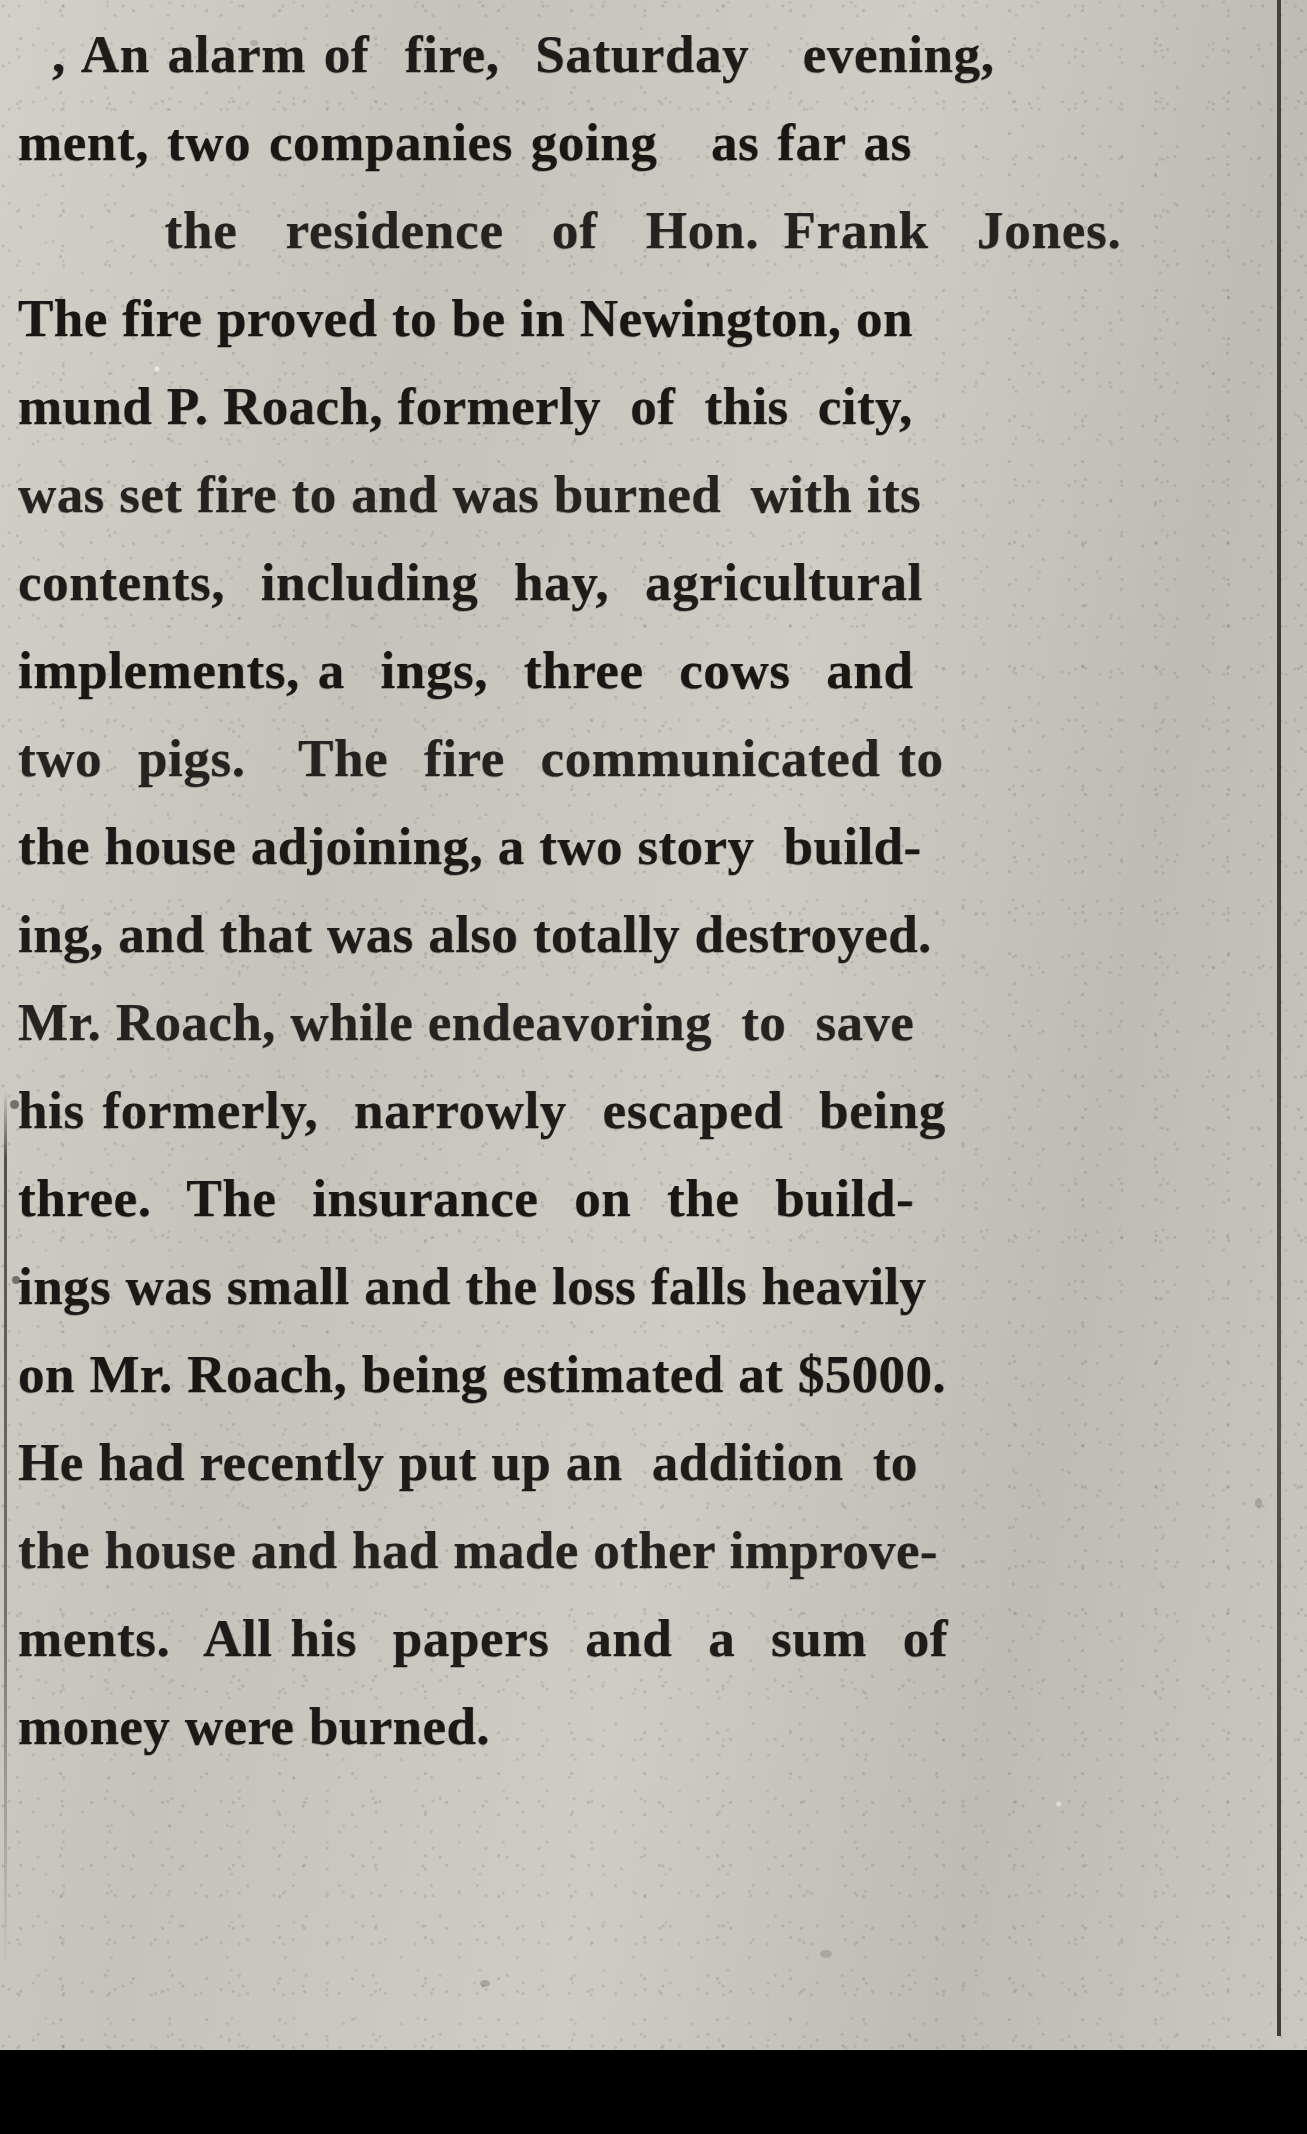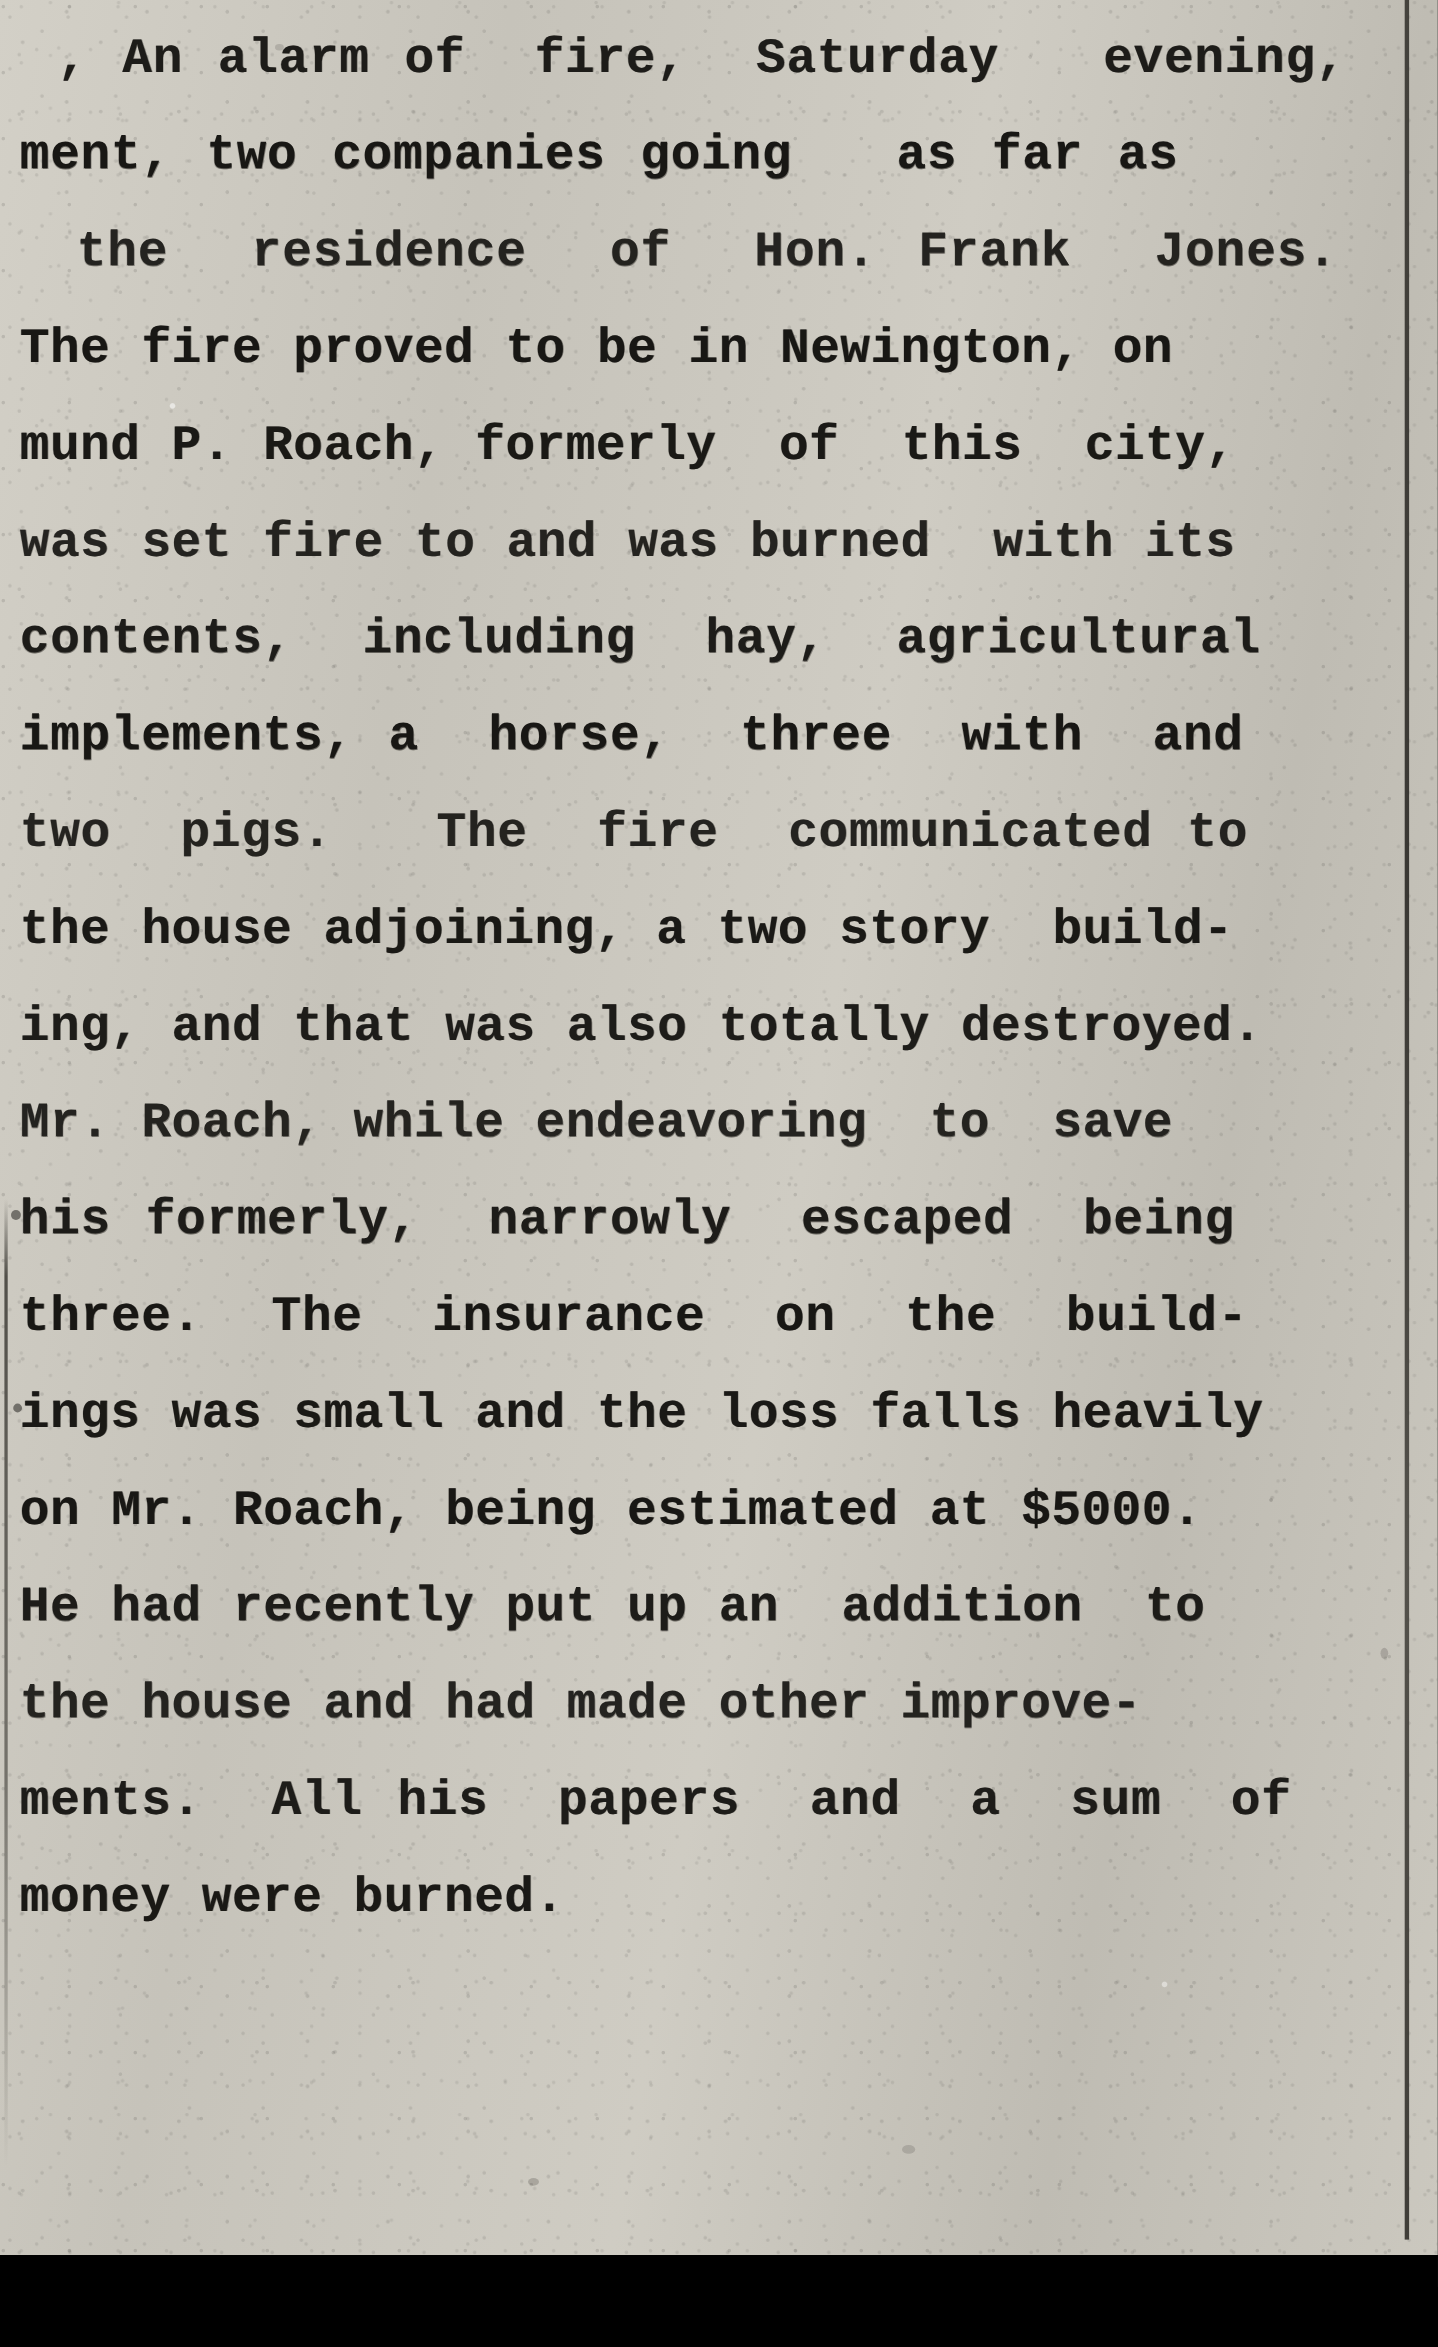--- a/index.html
+++ b/index.html
@@ -90,23 +90,23 @@
 
   #article {
     position: absolute;
     left: 18px;
     top: 10px;
     width: 1250px;
   }
 
   .line {
     position: relative;
-    font-family: Liberation Mono, monospace;
+    font-family: Liberation Serif, serif;
     font-weight: bold;
-    font-size: 45px;
+    font-size: 53px;
     line-height: 88px;
     height: 88px;
     color: #181714;
     white-space: pre;
     letter-spacing: 0.2px;
     text-shadow:
       0.6px 0.4px 0 rgba(30,28,24,0.45),
       -0.4px 0.5px 0.6px rgba(40,38,34,0.30);
     filter: blur(0.18px);
   }
@@ -151,21 +151,21 @@
     <div class="blemish" style="left:250px; top:40px; width:8px; height:6px; opacity:0.3;"></div>
 
     <div id="article">
       <div class="line indent gap-1">, An alarm of  fire,  Saturday   evening,</div>
       <div class="line gap-1">ment, two companies going   as far as</div>
       <div class="line gap-2">the  residence  of  Hon. Frank  Jones.</div>
       <div class="line gap-5">The fire proved to be in Newington, on</div>
       <div class="line gap-5">mund P. Roach, formerly  of  this  city,</div>
       <div class="line gap-5">was set fire to and was burned  with its</div>
       <div class="line gap-1">contents,  including  hay,  agricultural</div>
-      <div class="line gap-1">implements, a  horse,  three  with  and</div>
+      <div class="line gap-1">implements, a  ings,  three  cows  and</div>
       <div class="line gap-1">two  pigs.   The  fire  communicated to</div>
       <div class="line gap-5">the house adjoining, a two story  build-</div>
       <div class="line gap-5">ing, and that was also totally destroyed.</div>
       <div class="line gap-5">Mr. Roach, while endeavoring  to  save</div>
       <div class="line gap-1">his formerly,  narrowly  escaped  being</div>
       <div class="line gap-1">three.  The  insurance  on  the  build-</div>
       <div class="line gap-5">ings was small and the loss falls heavily</div>
       <div class="line gap-5">on Mr. Roach, being estimated at $5000.</div>
       <div class="line gap-5">He had recently put up an  addition  to</div>
       <div class="line gap-5">the house and had made other improve-</div>

